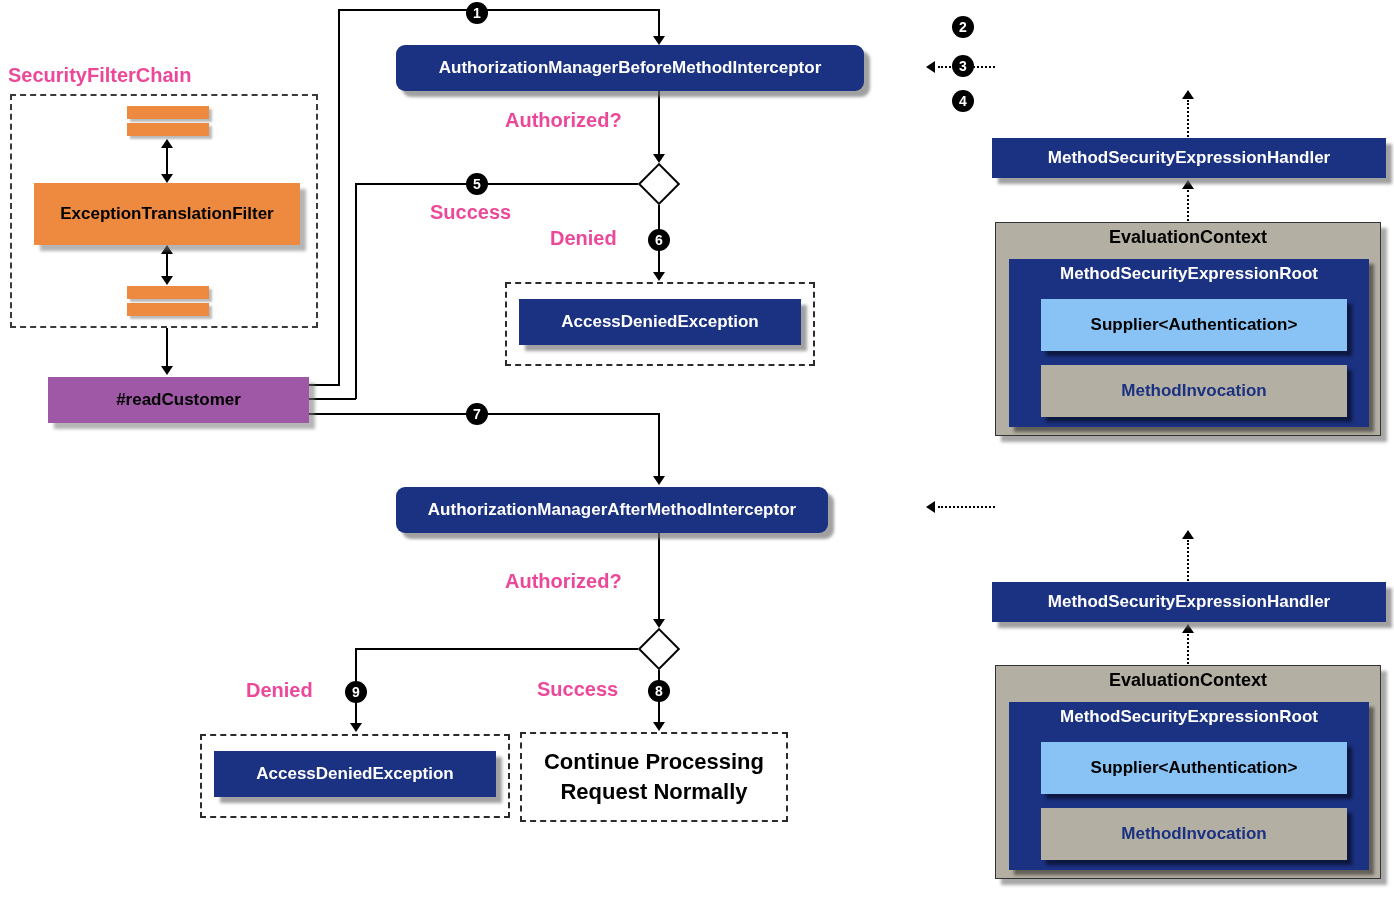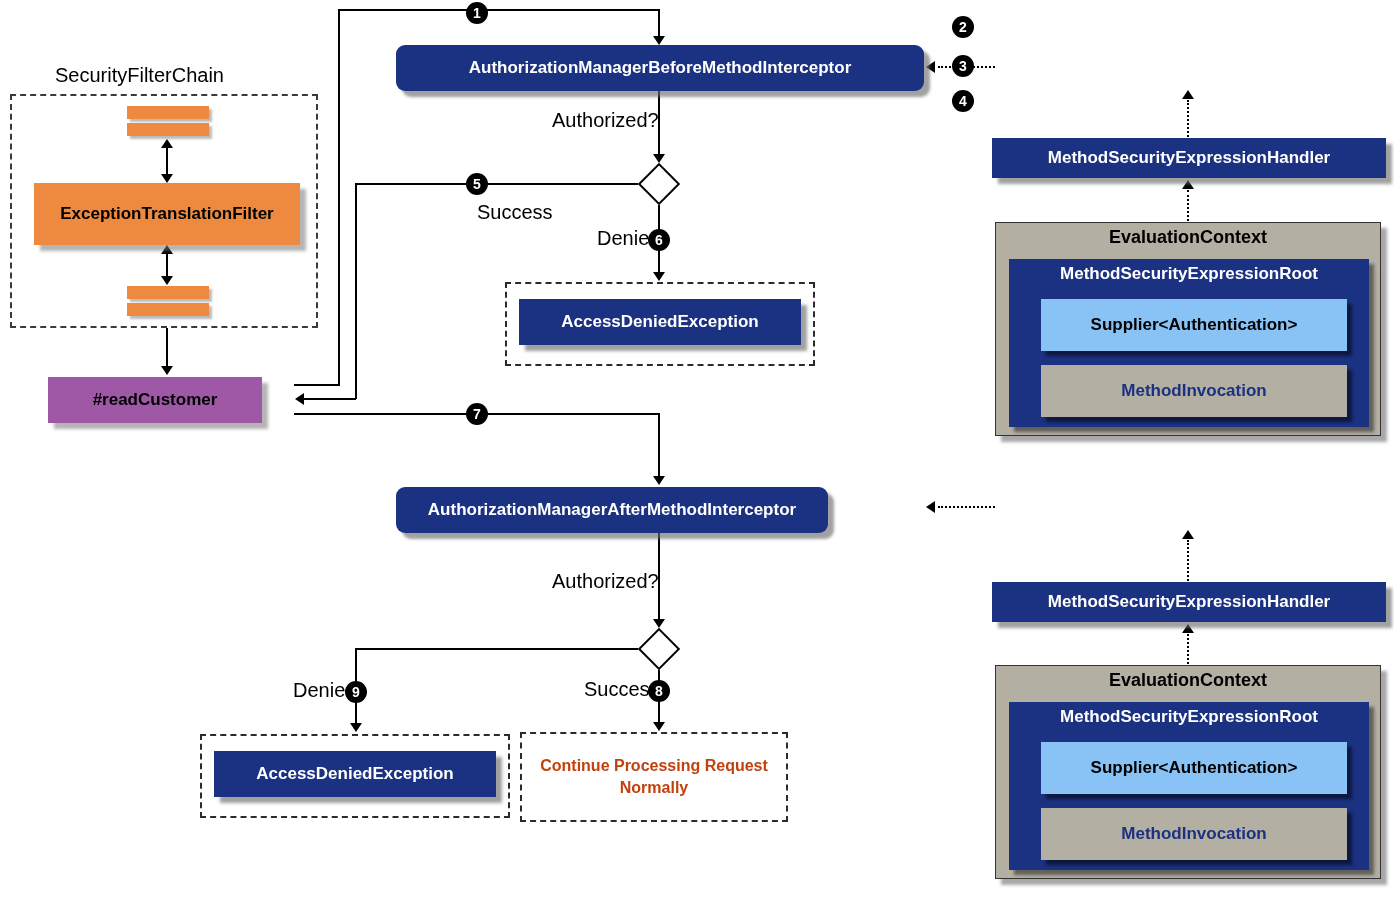--- a/index.html
+++ b/index.html
@@ -12,21 +12,21 @@
   html,body{margin:0;padding:0;background:#fff;}
   body{font-family:"Liberation Sans",sans-serif;}
   #canvas{position:relative;width:1394px;height:898px;background:#fff;overflow:hidden;}
 
   .box{position:absolute;box-sizing:border-box;display:flex;align-items:center;justify-content:center;
        font-weight:bold;text-align:center;}
   .navy{background:var(--navy);color:#fff;box-shadow:6px 6px 3px rgba(110,110,110,.65);}
   .rounded{border-radius:9px;}
   .fs17{font-size:17px;}
 
-  .lbl{position:absolute;font-weight:normal;font-size:20px;color:#000000;white-space:nowrap;margin-left:47px;}
+  .lbl{position:absolute;font-weight:bold;font-size:20px;color:#ec4899;white-space:nowrap;}
 
   .dashed{position:absolute;border:2px dashed #2b2b2b;box-sizing:border-box;background:transparent;}
 
   .bar{position:absolute;width:82px;height:13px;background:var(--orange);box-shadow:3px 3px 2px rgba(120,120,120,.5);}
   .orange-box{background:var(--orange);color:#000;box-shadow:6px 6px 3px rgba(120,120,120,.55);}
   .purple-box{background:var(--purple);color:#000;box-shadow:6px 6px 3px rgba(120,120,120,.55);}
 
   .diamond{position:absolute;width:30px;height:30px;background:#fff;border:2px solid #000;
            transform:rotate(45deg);box-sizing:border-box;}
 
@@ -45,21 +45,21 @@
   .panel{position:absolute;background:var(--gray-panel);border:1px solid #333;box-sizing:border-box;
          box-shadow:6px 6px 3px rgba(110,110,110,.6);}
   .panel-title{position:absolute;left:0;right:0;top:4px;text-align:center;font-weight:bold;font-size:18px;color:#000;}
   .root-box{position:absolute;background:var(--navy);box-shadow:5px 5px 3px rgba(0,0,0,.45);box-sizing:border-box;}
   .root-title{position:absolute;left:0;right:0;top:5px;text-align:center;font-weight:bold;font-size:17px;color:#fff;}
   .supplier-box{position:absolute;background:var(--light-blue);color:#000;box-shadow:5px 5px 3px rgba(0,0,0,.5);
         display:flex;align-items:center;justify-content:center;font-weight:bold;font-size:17px;}
   .minv-box{position:absolute;background:var(--gray-panel);color:var(--navy);box-shadow:5px 5px 3px rgba(0,0,0,.5);
         display:flex;align-items:center;justify-content:center;font-weight:bold;font-size:17px;}
 
-  .continue-text{font-size:16px;font-weight:bold;color:#c2410c;line-height:1.35;}
+  .continue-text{font-size:22px;font-weight:bold;color:#000000;line-height:1.35;}
 </style>
 </head>
 <body>
 
 <div id="canvas">
 
   <div class="hl" style="left:339px;top:9px;width:321px;"></div>
   <div class="vl" style="left:338px;top:9px;height:377px;"></div>
   <div class="hl" style="left:294px;top:384px;width:46px;"></div>
   <div class="vl" style="left:658px;top:9px;height:28px;"></div>
@@ -120,23 +120,23 @@
   <div class="a-up" style="left:1182px;top:624px;"></div>
 
   <div class="lbl" style="left:8px;top:64px;">SecurityFilterChain</div>
   <div class="dashed" style="left:10px;top:94px;width:308px;height:234px;border-color:#3a3a3a;"></div>
   <div class="bar" style="left:127px;top:106px;"></div>
   <div class="bar" style="left:127px;top:123px;"></div>
   <div class="box orange-box fs17" style="left:34px;top:183px;width:266px;height:62px;">ExceptionTranslationFilter</div>
   <div class="bar" style="left:127px;top:286px;"></div>
   <div class="bar" style="left:127px;top:303px;"></div>
 
-  <div class="box purple-box fs17" style="left:48px;top:377px;width:214px;height:46px;">#readCustomer</div>
+  <div class="box purple-box fs17" style="left:48px;top:377px;width:261px;height:46px;">#readCustomer</div>
 
-  <div class="box navy rounded fs17" style="left:396px;top:45px;width:528px;height:46px;">AuthorizationManagerBeforeMethodInterceptor</div>
+  <div class="box navy rounded fs17" style="left:396px;top:45px;width:468px;height:46px;">AuthorizationManagerBeforeMethodInterceptor</div>
   <div class="box navy rounded fs17" style="left:396px;top:487px;width:432px;height:46px;">AuthorizationManagerAfterMethodInterceptor</div>
 
   <div class="lbl" style="left:505px;top:109px;">Authorized?</div>
   <div class="diamond" style="left:644px;top:169px;"></div>
   <div class="lbl" style="left:430px;top:201px;">Success</div>
   <div class="lbl" style="left:550px;top:227px;">Denied</div>
 
   <div class="lbl" style="left:505px;top:570px;">Authorized?</div>
   <div class="diamond" style="left:644px;top:634px;"></div>
   <div class="lbl" style="left:246px;top:679px;">Denied</div>

